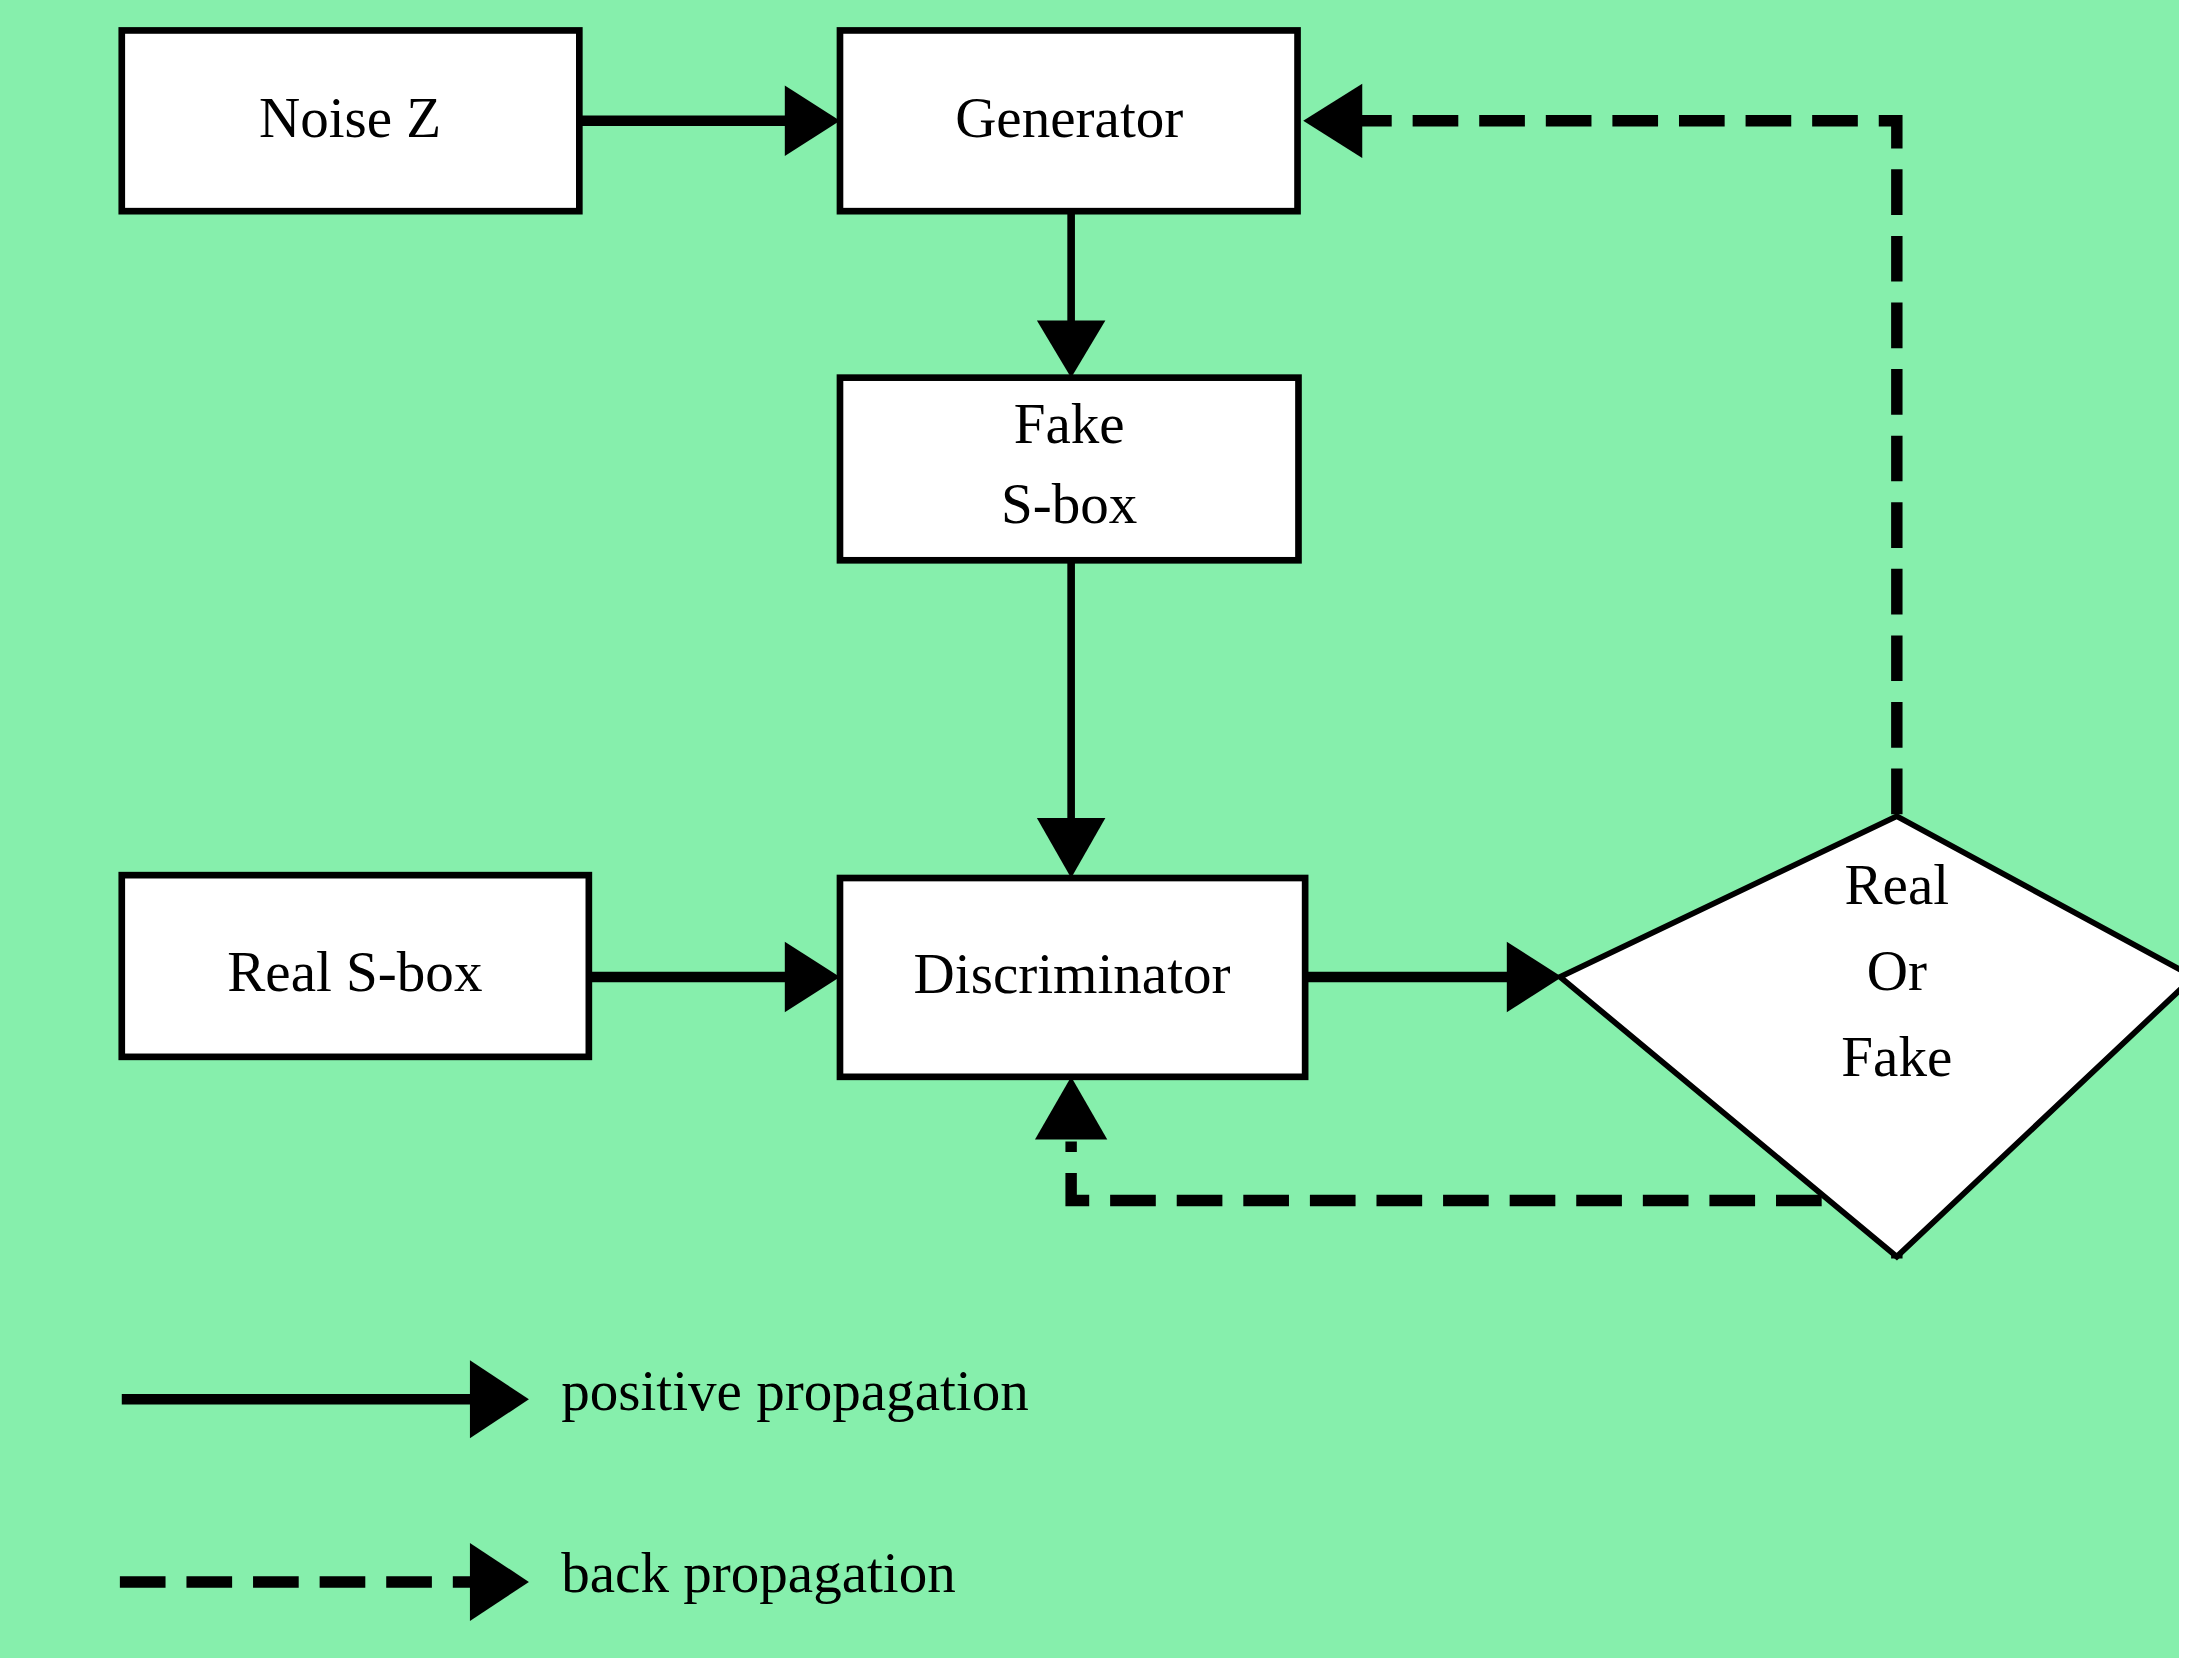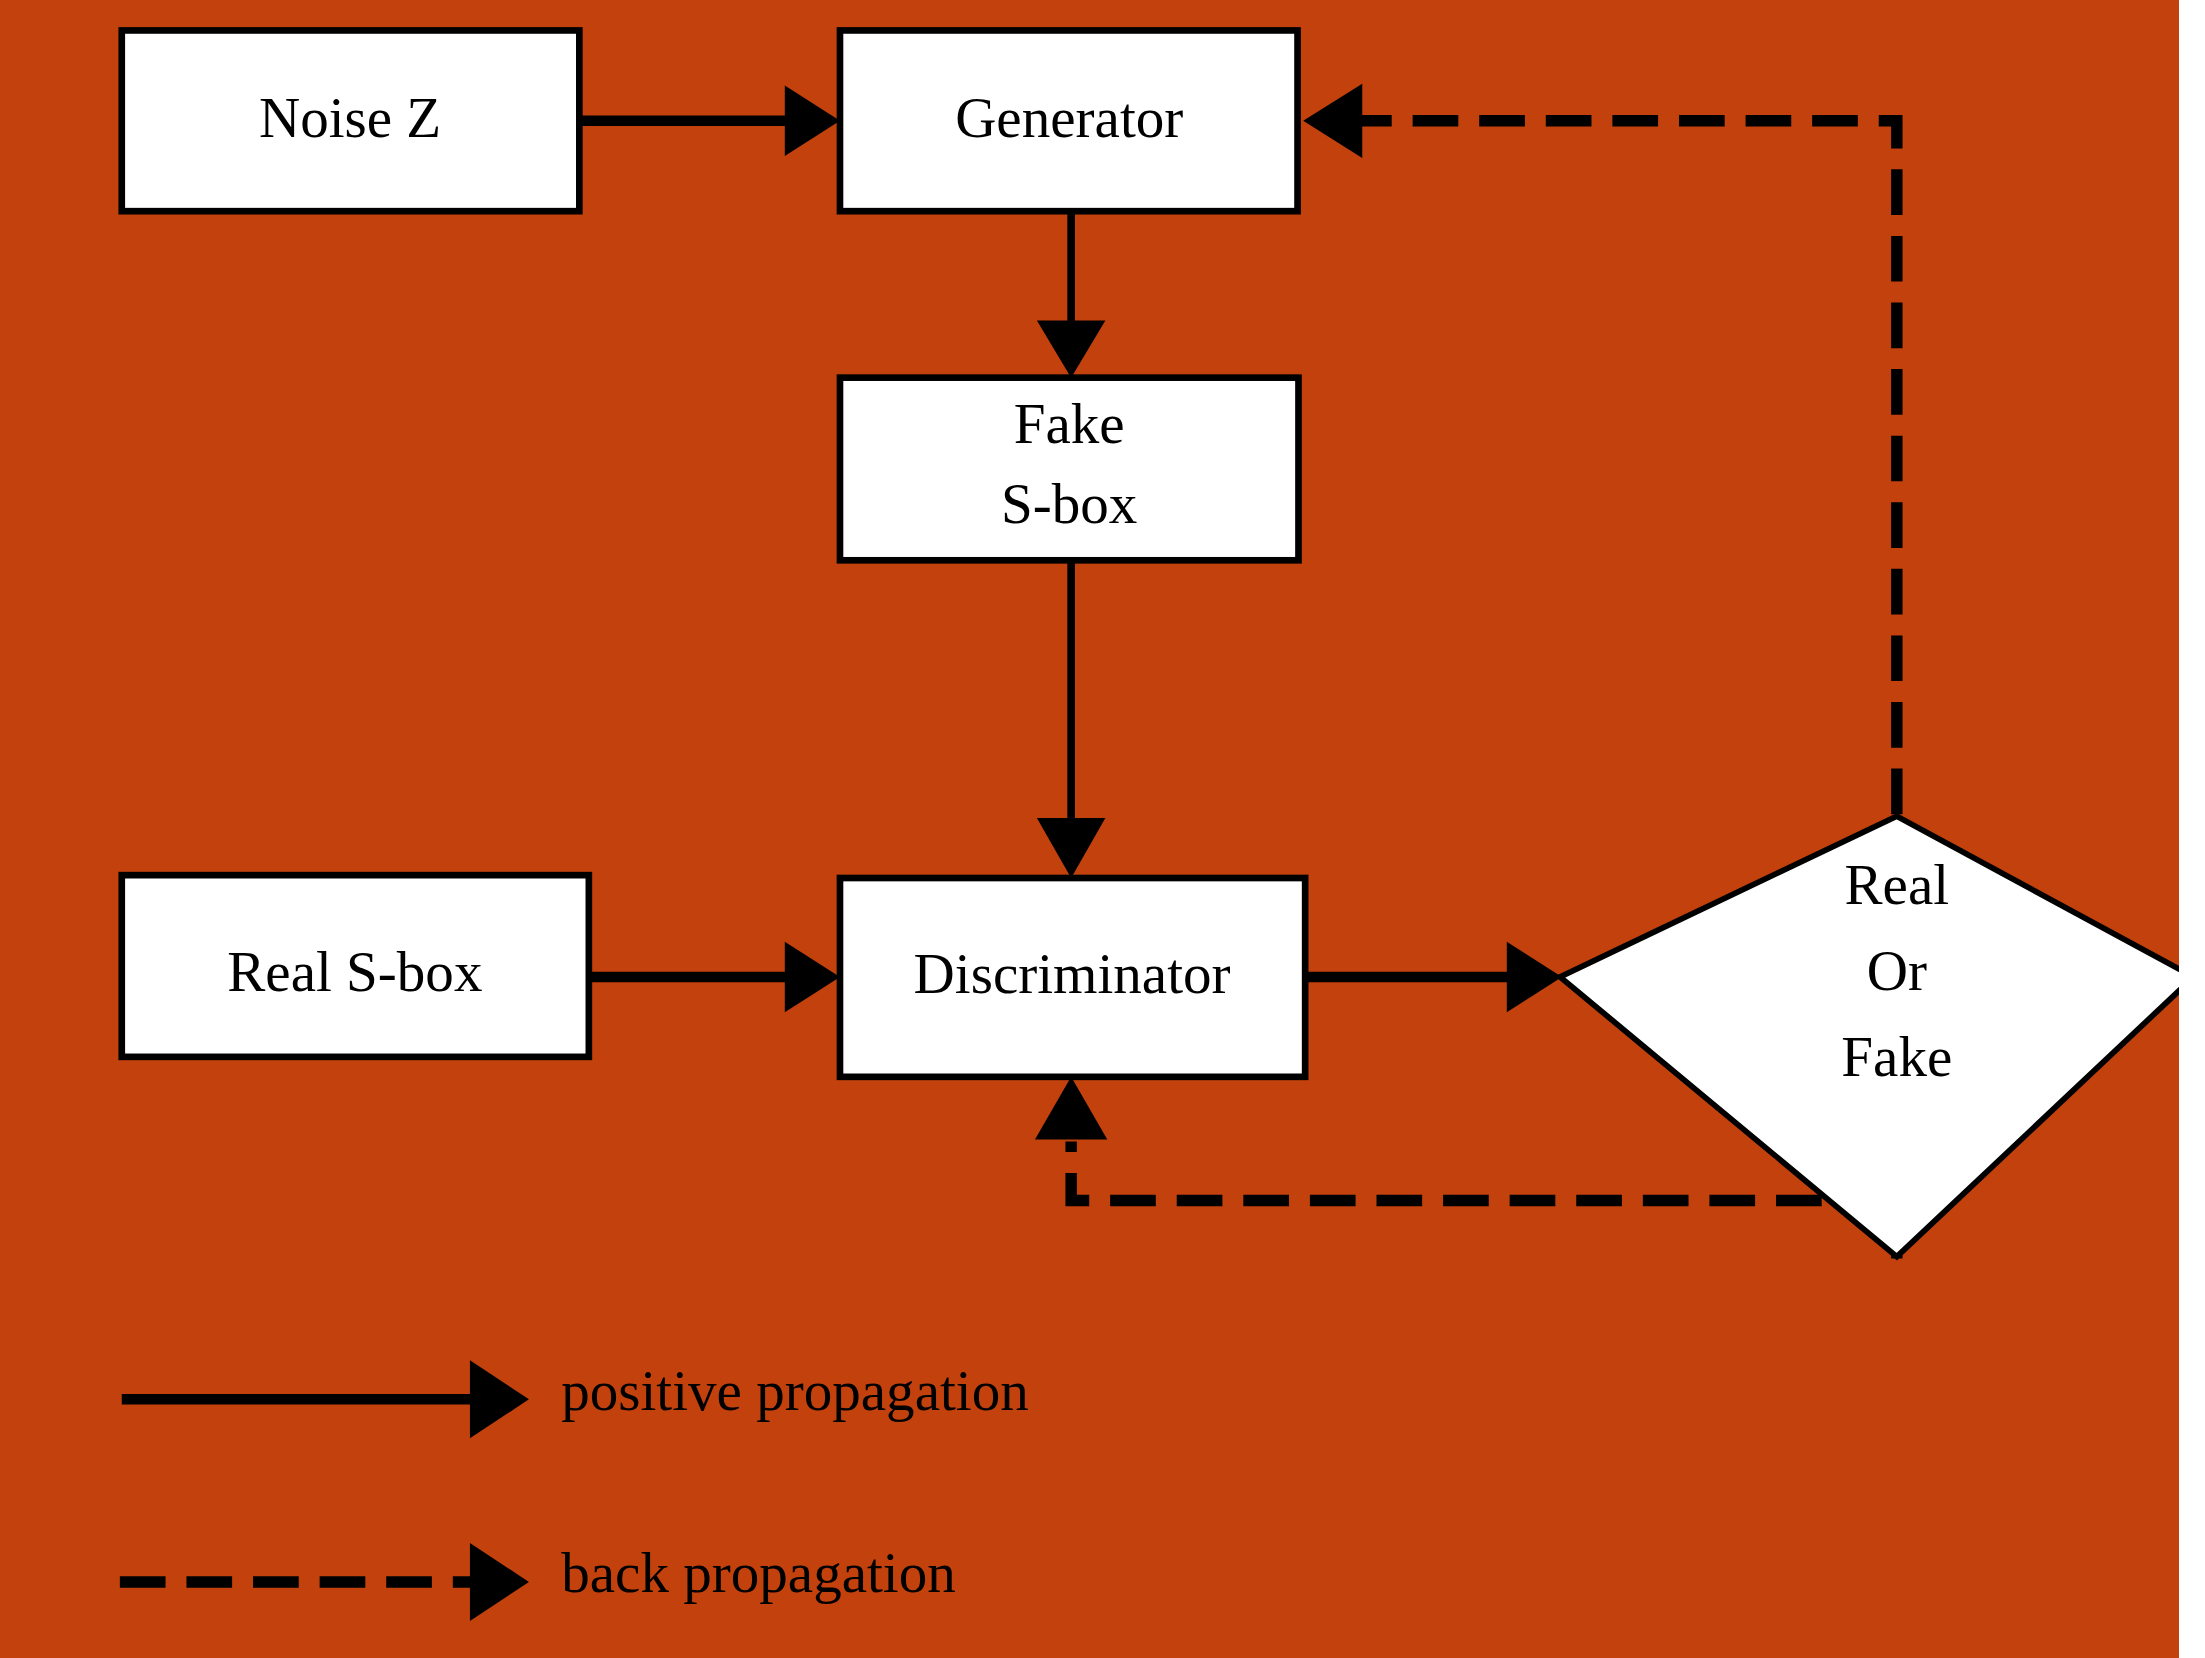--- a/index.html
+++ b/index.html
@@ -7,21 +7,21 @@
     padding: 0;
     background: #ffffff;
   }
   body {
     font-family: "Liberation Serif", "DejaVu Serif", serif;
   }
   #diagram-root {
     position: relative;
     width: 2179px;
     height: 1659px;
-    background: #c2410c;
+    background: #86efac;
     overflow: hidden;
   }
   svg#flow {
     display: block;
     width: 2206px;
     height: 1659px;
   }
   .node-rect {
     fill: #ffffff;
     stroke: #000000;

